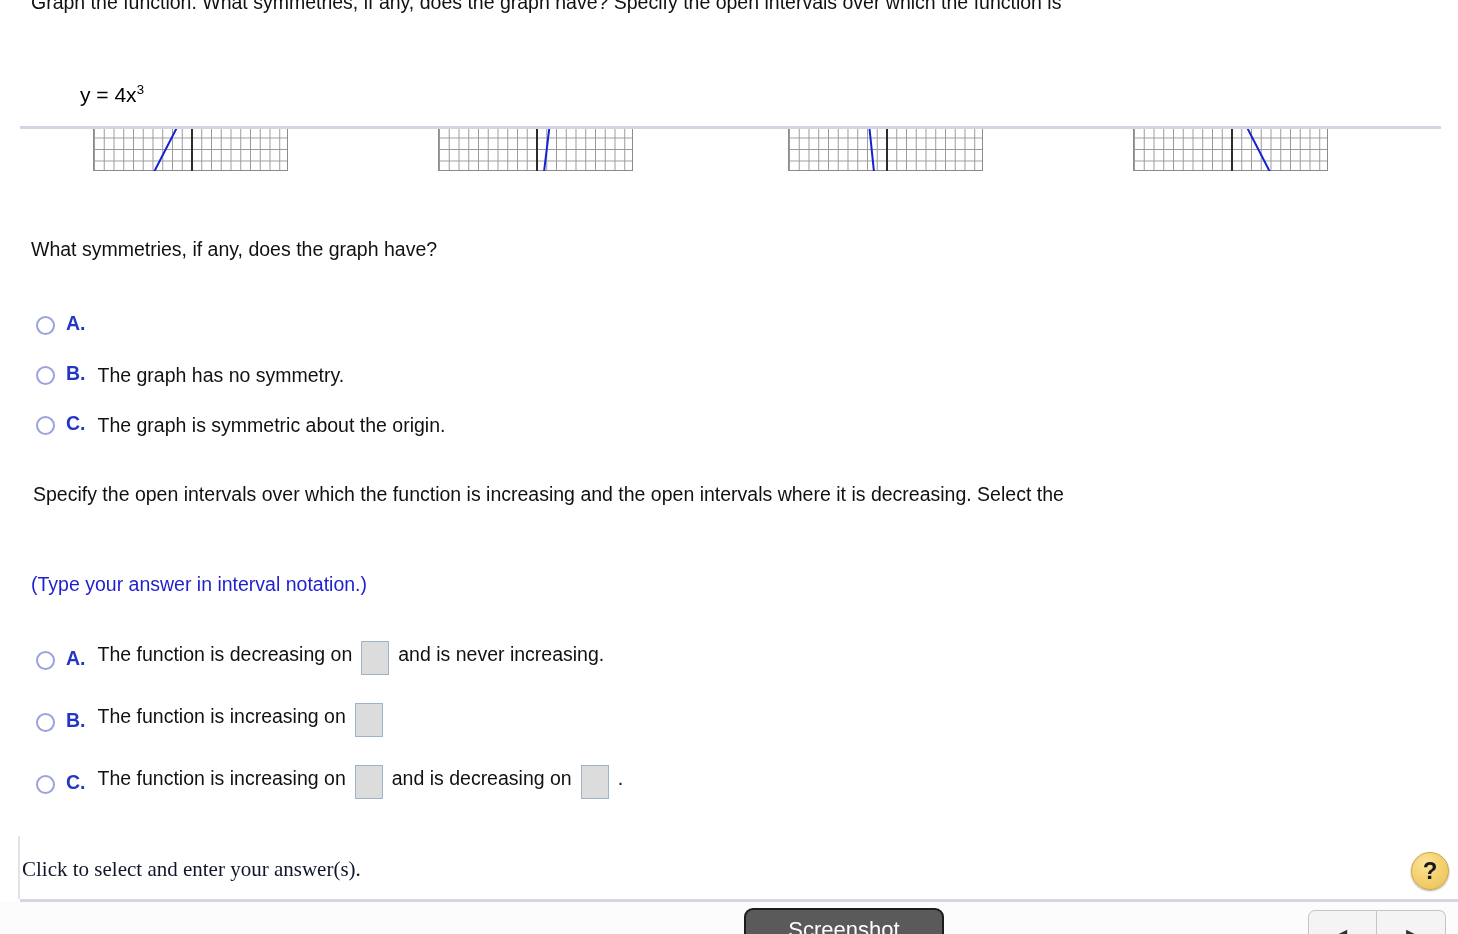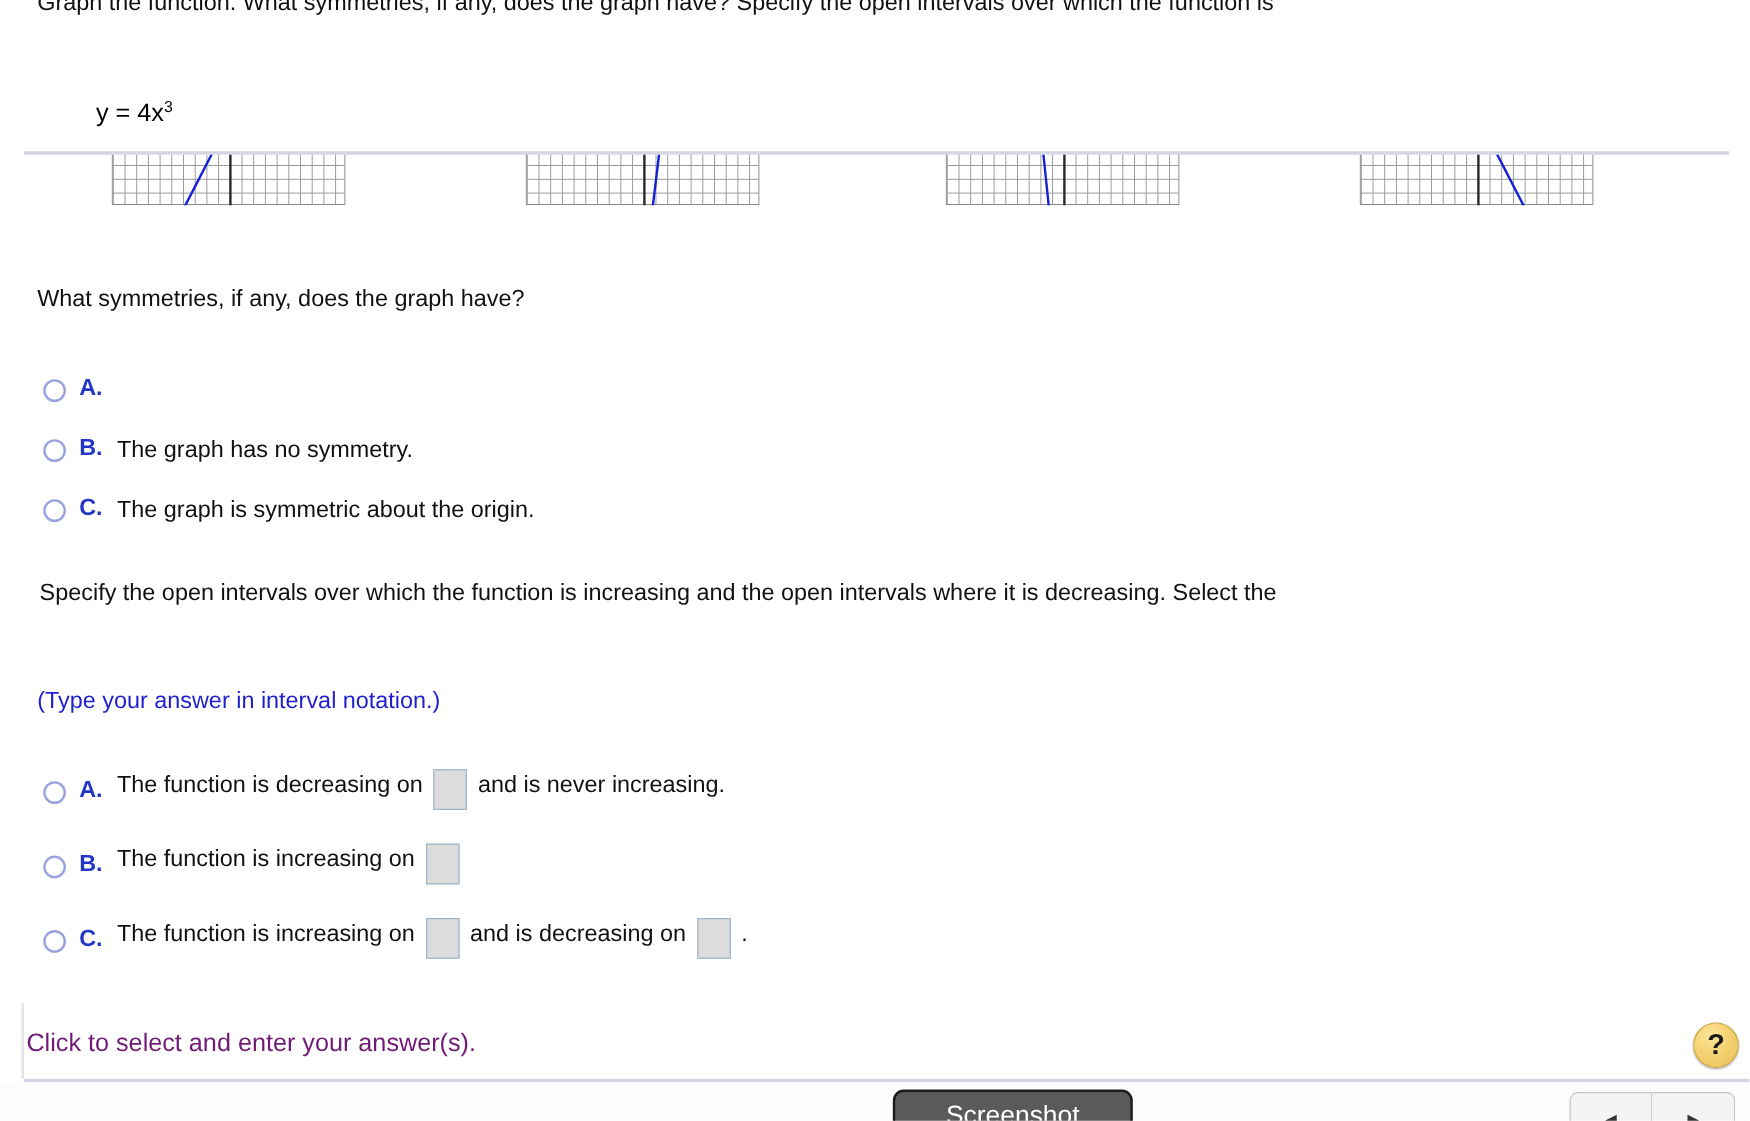--- a/index.html
+++ b/index.html
@@ -187,22 +187,23 @@
     top: 899px;
     width: 1438px;
     height: 3px;
     background: #d3d6e2;
   }
   .status-text {
     position: absolute;
     left: 22px;
     top: 859px;
     font-size: 21px;
-    color: #701a75;
+    color: #0f172a;
     line-height: 1;
+    font-family: Liberation Serif, serif;
   }
   .left-edge {
     position: absolute;
     left: 18px;
     top: 836px;
     width: 2px;
     height: 63px;
     background: #e2e2e8;
   }
 

